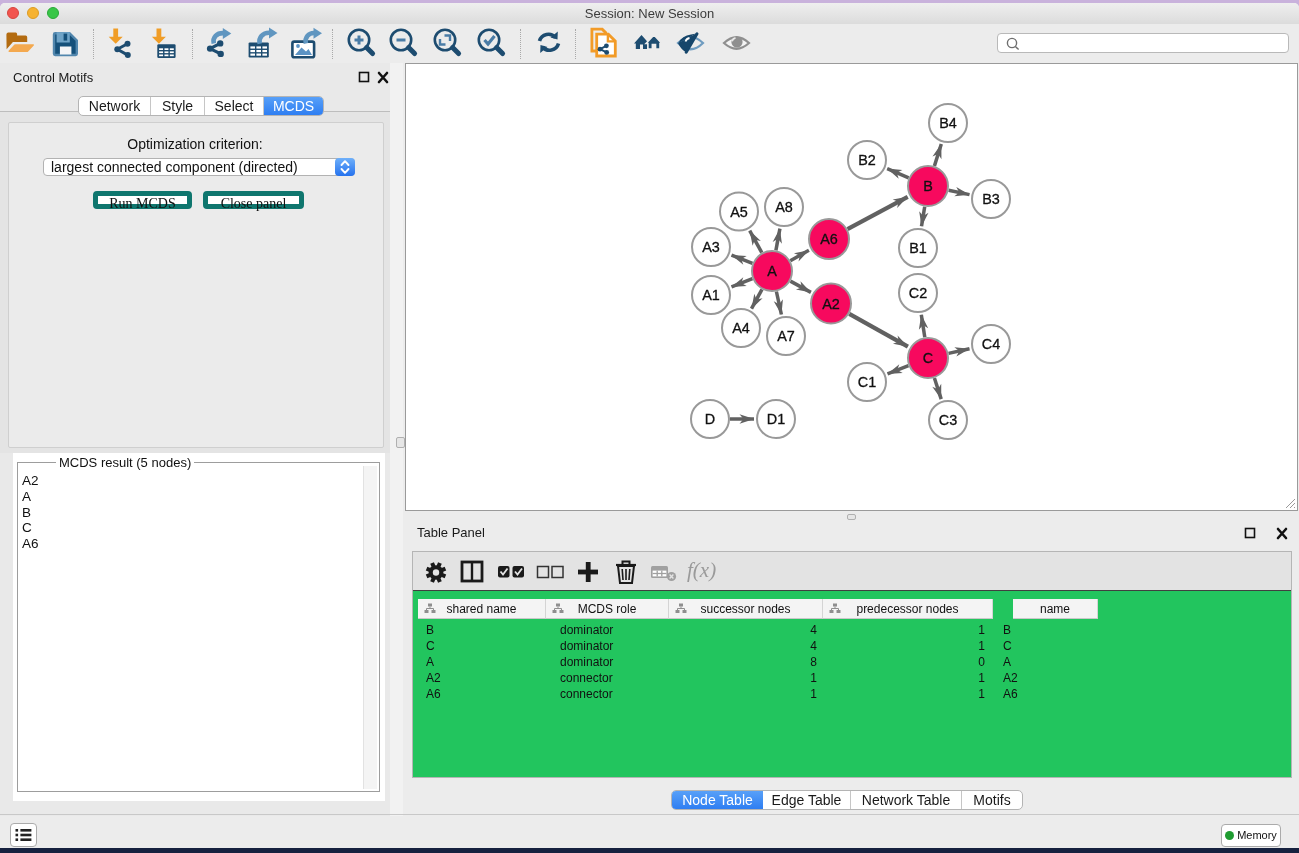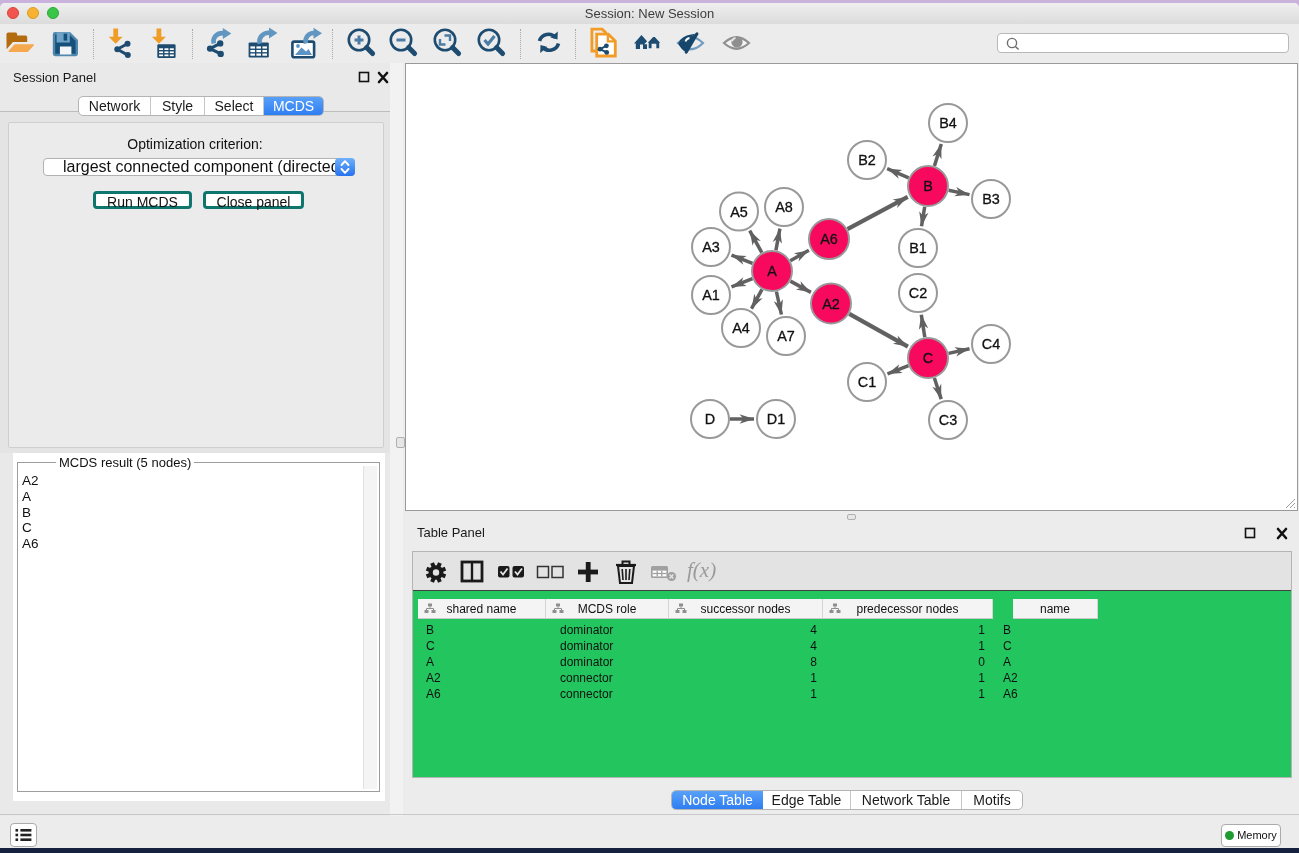--- a/index.html
+++ b/index.html
@@ -32,27 +32,27 @@
 .tabs .tab { font-size:14px; color:#1a1a1a; text-align:center; line-height:18px;
   border-right:1px solid #c6c6c6; white-space:nowrap; }
 .tabs .tab:last-child { border-right:none; }
 .tabs .sel { background:linear-gradient(#58a0f8,#2e7ef2); color:#fff; border-radius:0;
   border-right:none; }
 #cp-inner { position:absolute; left:8px; top:59px; width:376px; height:326px;
   border:1px solid #cfcfcf; background:#ebebeb; border-radius:2px; }
 #optlabel { position:absolute; left:0; width:390px; top:73px; text-align:center;
   font-size:14px; color:#111; }
 #combo { position:absolute; left:43px; top:95px; width:312px; height:18px;
-  background:#fff; border:1px solid #b2b2b2; border-radius:4px; font-size:16px;
-  line-height:16px; color:#111; padding-left:19px; }
+  background:#fff; border:1px solid #b2b2b2; border-radius:4px; font-size:14px;
+  line-height:16px; color:#111; padding-left:7px; }
 #combo .cap { position:absolute; right:-1px; top:-1px; width:20px; height:18px;
   border-radius:4px; background:linear-gradient(#6fb0fa,#2572ee); }
 .btn { position:absolute; height:18px; background:#fff;
-  border:3px solid #0f766e; border-radius:4px; font-size:14px; color:#111;
-  text-align:center; line-height:16px; }
+  border:5px solid #0f766e; border-radius:4px; font-size:14px; color:#111;
+  text-align:center; line-height:16px;font-family:Liberation Serif, serif; }
 #results { position:absolute; left:13px; top:390px; width:372px; height:348px; background:#fff; }
 #fieldset { position:absolute; left:4px; top:9px; width:363px; height:330px;
   border:1px solid #9d9d9d; }
 #fieldset .legend { position:absolute; left:6px; top:-8px; background:#fff;
   padding:0 3px; font-size:13px; color:#111;margin-left:32px; }
 #fieldset .list { position:absolute; left:4px; top:10px; font-size:13.5px; color:#111;
   line-height:15.8px; }
 #fieldset .sbar { position:absolute; right:2px; top:3px; width:14px; bottom:2px;
   background:#f4f4f4; border-left:1px solid #e2e2e2; }
 
@@ -224,21 +224,21 @@
     <div class="tsep" style="left:575px"></div>
     <div id="searchbox">
       <svg width="18" height="18" style="position:absolute;left:6px;top:1px" viewBox="0 0 18 18">
         <circle cx="8" cy="8" r="4.6" fill="none" stroke="#6e6e6e" stroke-width="1.4"></circle>
         <line x1="11.4" y1="11.4" x2="14.6" y2="14.6" stroke="#6e6e6e" stroke-width="1.4"></line>
       </svg>
     </div>
   </div>
 
   <div id="cpanel">
-    <div class="hdr">Session Panel</div>
+    <div class="hdr">Control Motifs</div>
     <svg class="wicons" style="left:358px;top:8px" width="32" height="13" viewBox="0 0 32 13">
       <rect x="1.5" y="1.5" width="9" height="9" fill="none" stroke="#111" stroke-width="1.6"></rect>
       <path d="M21 2 L29 11 M29 2 L21 11" stroke="#111" stroke-width="2.6" stroke-linecap="round"></path>
     </svg>
     <div style="position:absolute;left:0px;top:48px;width:390px;height:342px;background:#e4e4e4;border-top:1px solid #bdbdbd"></div>
     <div class="tabs" style="left:78px; top:33px;">
       <div class="tab" style="width:72px">Network</div>
       <div class="tab" style="width:54px">Style</div>
       <div class="tab" style="width:59px">Select</div>
       <div class="tab sel" style="width:59px">MCDS</div>

